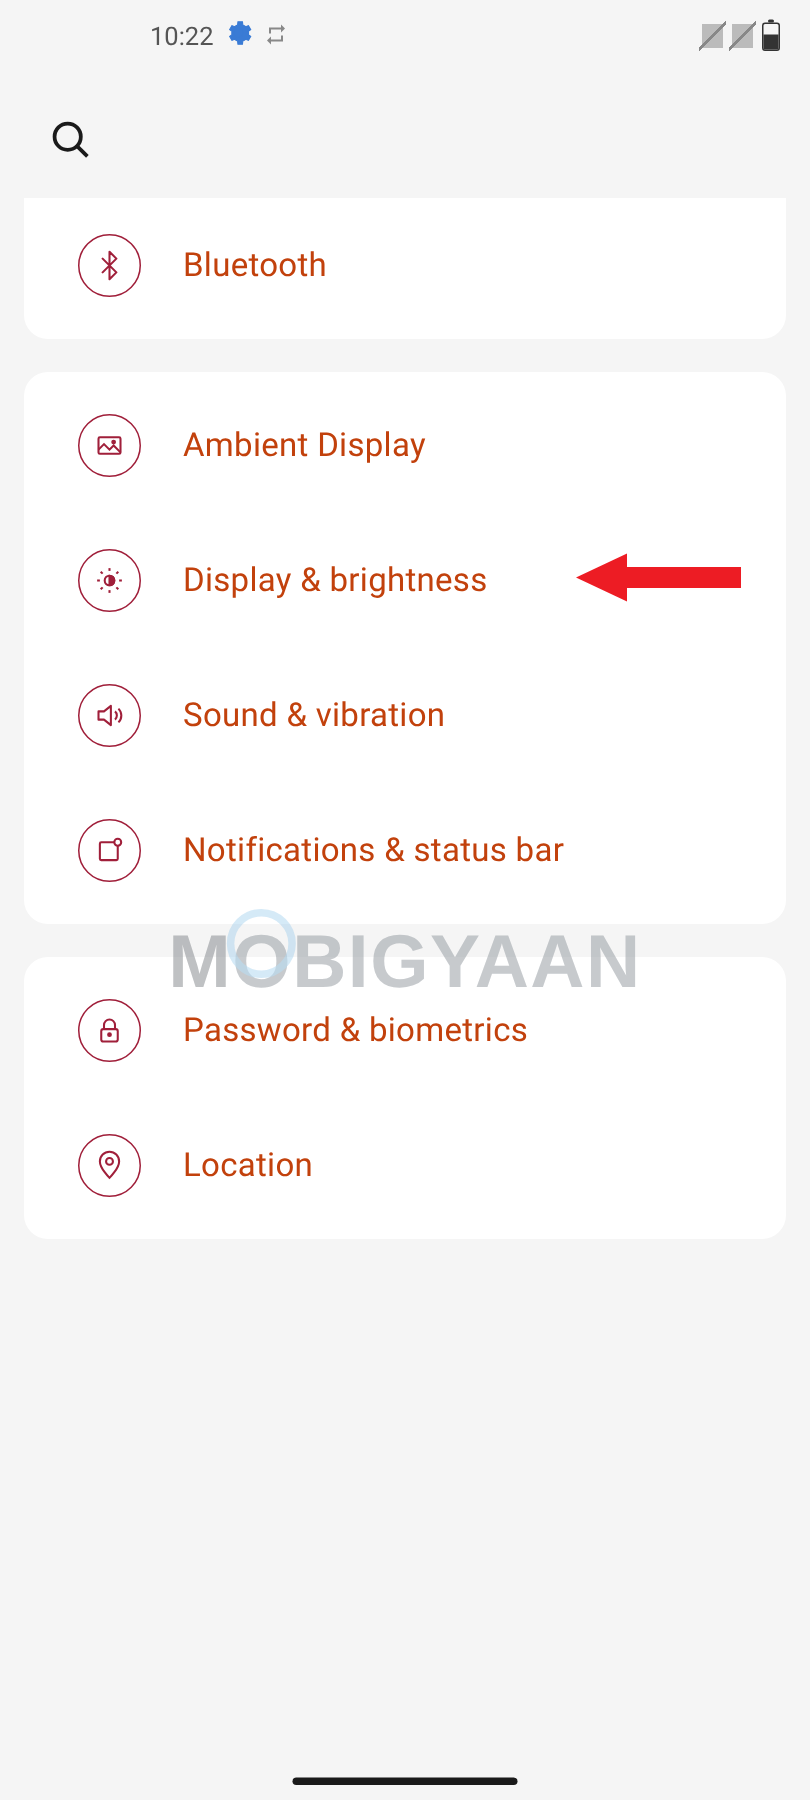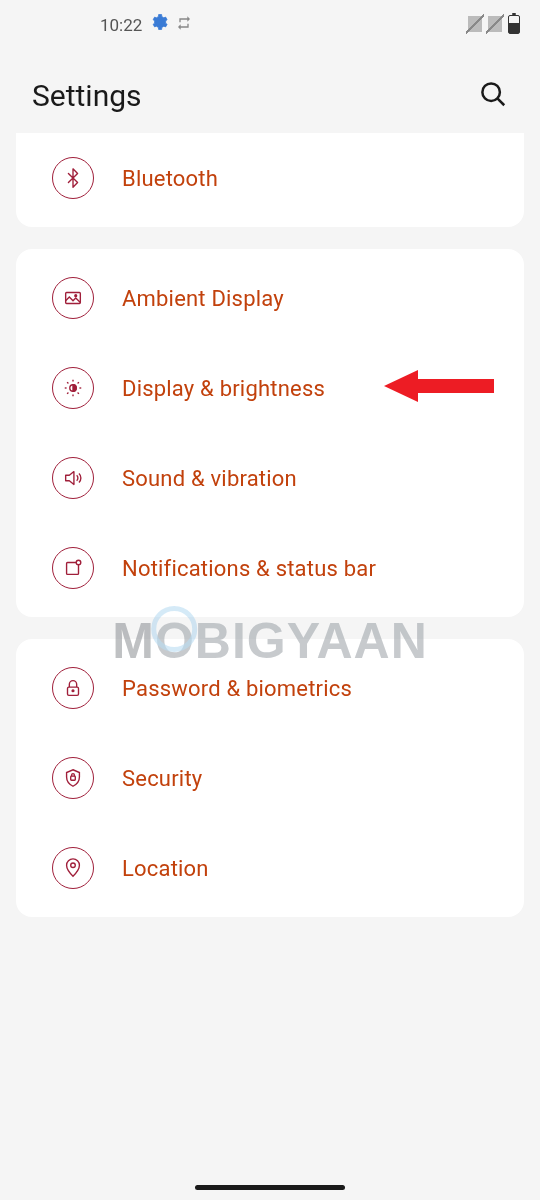--- a/index.html
+++ b/index.html
@@ -182,21 +182,20 @@
   <div class="status-right">
     <span class="sim-icon"></span>
     <span class="sim-icon"></span>
     <span class="battery-icon">
         <span class="battery-fill"></span>
       </span>
   </div>
 </div>
 
 <div class="header">
-  <div class="header-title">Settings</div>
   <span>
     <svg width="30" height="30" viewBox="0 0 24 24" fill="none" stroke="#1a1a1a" stroke-width="2">
         <circle cx="10.5" cy="10.5" r="7"></circle>
         <line x1="21" y1="21" x2="15.5" y2="15.5"></line>
       </svg>
   </span>
 </div>
 
 <div class="card card-first">
   <div class="setting-row">
@@ -269,30 +268,20 @@
           <rect x="6" y="11" width="12" height="9" rx="1.5"></rect>
           <path d="M8 11V8a4 4 0 018 0v3"></path>
           <circle cx="12" cy="15" r="1" fill="#a01f3a"></circle>
         </svg>
     </span>
     <span class="setting-label">Password &amp; biometrics</span>
   </div>
   <div class="setting-row">
     <span class="setting-icon">
       <svg viewBox="0 0 24 24" fill="none" stroke="#a01f3a" stroke-width="1.5">
-          <path d="M12 3l7 3v5c0 5-3 8-7 10-4-2-7-5-7-10V6l7-3z"></path>
-          <rect x="9.5" y="10" width="5" height="4.5" rx="0.8"></rect>
-          <path d="M10.5 10V8.7a1.5 1.5 0 013 0V10"></path>
-        </svg>
-    </span>
-    <span class="setting-label">Security</span>
-  </div>
-  <div class="setting-row">
-    <span class="setting-icon">
-      <svg viewBox="0 0 24 24" fill="none" stroke="#a01f3a" stroke-width="1.5">
           <path d="M12 21s-7-7-7-12a7 7 0 0114 0c0 5-7 12-7 12z"></path>
           <circle cx="12" cy="9" r="2.5"></circle>
         </svg>
     </span>
     <span class="setting-label">Location</span>
   </div>
 </div>
 
 <div class="watermark">
   <span class="m">M</span><span class="o-wrap"><span class="o-circle"></span>O</span>BIGYAAN

